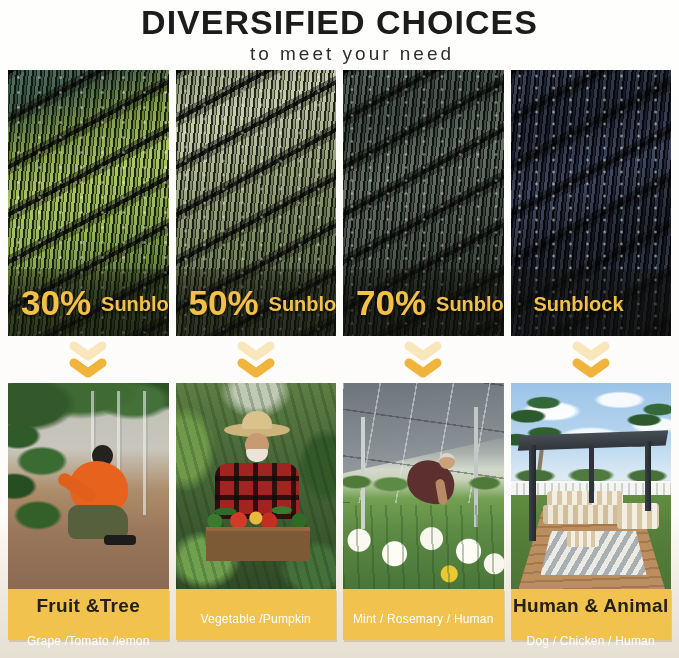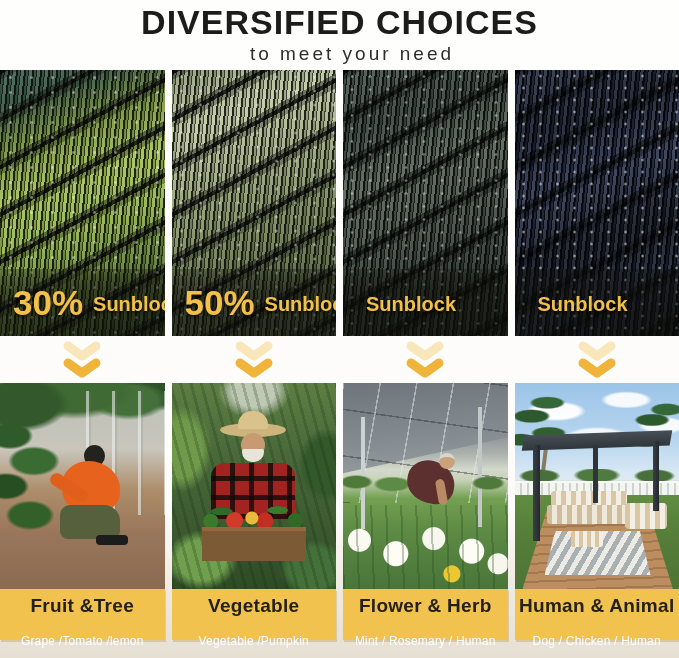--- a/index.html
+++ b/index.html
@@ -9,21 +9,21 @@
     background:linear-gradient(180deg,#fefefc 0%,#fdfcfa 78%,#efe9df 90%,#e6dfd2 100%);
   }
   .page{width:679px;height:658px;position:relative;}
 
   
   .hdr{height:70px;text-align:center;padding-top:3px;box-sizing:border-box;}
   .hdr h1{margin:0;font-size:34px;font-weight:800;letter-spacing:1px;color:#1c1c1c;}
   .hdr p{margin:1px 0 0 0;font-size:19px;letter-spacing:3px;color:#2e2e2e;padding-left:25px;}
 
   
-  .row{display:grid;grid-template-columns:repeat(4,1fr);gap:7px;padding:0 0;}
+  .row{display:grid;grid-template-columns:repeat(4,1fr);gap:7px;padding:0 8px;}
 
   
   .mesh{position:relative;height:266px;overflow:hidden;}
   .mesh-texture{position:absolute;inset:0;}
   .m1 .mesh-texture{background:
     radial-gradient(circle,rgba(255,255,255,.5) .6px,rgba(255,255,255,0) 2px),
     repeating-linear-gradient(96deg,rgba(8,10,6,.85) 0 2px,rgba(20,24,16,.18) 2px 4px,rgba(8,10,6,.7) 4px 5px,rgba(235,240,225,.10) 5px 8px),
     repeating-linear-gradient(152deg,rgba(4,5,3,.95) 0 4px,rgba(4,5,3,.35) 4px 9px,rgba(0,0,0,0) 9px 38px,rgba(4,5,3,.5) 38px 42px),
     linear-gradient(160deg,#41635a 0%,#35523f 12%,#74913c 26%,#a4c258 42%,#8fb24a 58%,#5c7a33 76%,#2e421f 100%);
     background-size:21px 15px,auto,auto,auto;}
@@ -205,20 +205,21 @@
     <div class="mesh m2">
       <div class="mesh-texture"></div>
       <div class="mesh-band">
         <span class="pct">50%</span>
         <span class="sb">Sunblock</span>
       </div>
     </div>
     <div class="mesh m3">
       <div class="mesh-texture"></div>
       <div class="mesh-band">
+        <span class="pct">70%</span>
         <span class="sb">Sunblock</span>
       </div>
     </div>
     <div class="mesh m4">
       <div class="mesh-texture"></div>
       <div class="mesh-band">
         <span class="sb">Sunblock</span>
       </div>
     </div>
   </div>
@@ -301,25 +302,23 @@
       <div class="p4-post-r"></div>
     </div>
   </div>
 
   <div class="row labels">
     <div class="label-box">
       <div class="label-title">Fruit &amp;Tree</div>
       <div class="label-sub">Grape /Tomato /lemon</div>
     </div>
     <div class="label-box">
-      <div class="label-title">Vegetable</div>
       <div class="label-sub">Vegetable /Pumpkin</div>
     </div>
     <div class="label-box">
-      <div class="label-title">Flower &amp; Herb</div>
       <div class="label-sub">Mint / Rosemary / Human</div>
     </div>
     <div class="label-box">
       <div class="label-title">Human &amp; Animal</div>
       <div class="label-sub">Dog / Chicken / Human</div>
     </div>
   </div>
 
 </div>
 

